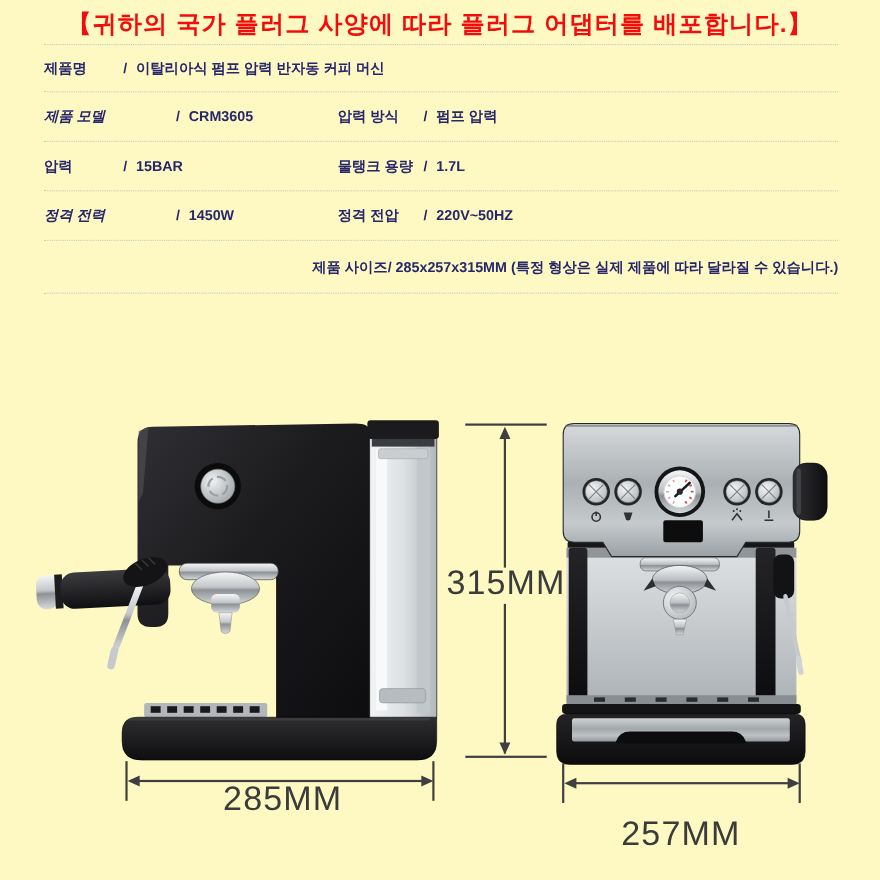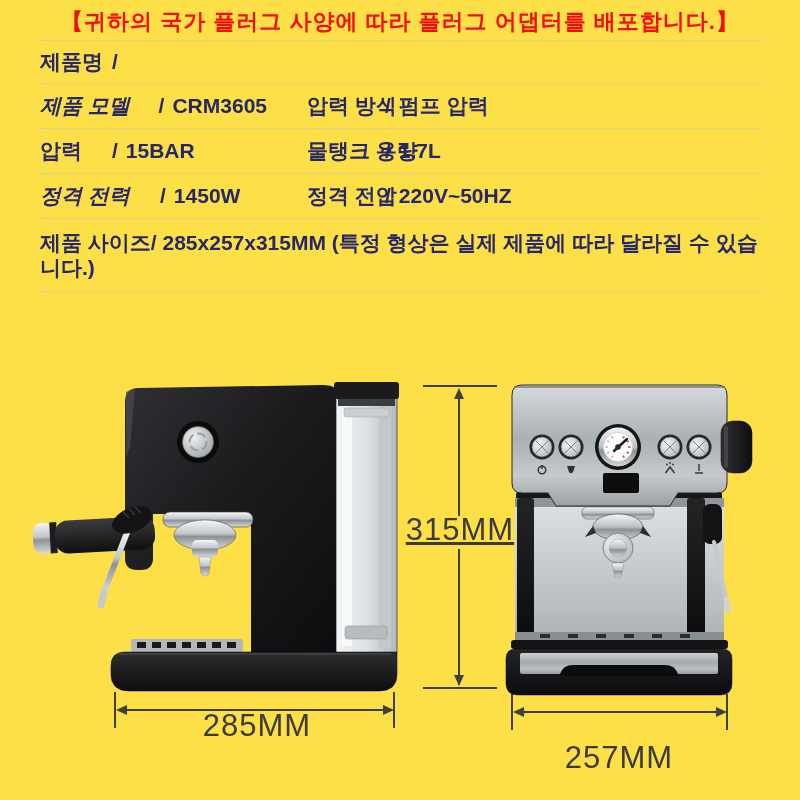--- a/index.html
+++ b/index.html
@@ -1,40 +1,40 @@
 <!DOCTYPE html>
 <html><head>
 <meta charset="utf-8">
 <style>
   html,body { margin:0; padding:0; background:#ffffff; }
   .page {
-    position:relative; width:800px; height:800px; background:#fde047;
+    position:relative; width:800px; height:800px; background:#fef9c3;
     font-family:"Liberation Sans","DejaVu Sans",sans-serif; overflow:hidden;
   }
   
   .notice {
     position:absolute; top:7px; left:0; width:100%; text-align:center;
     font-size:22px; font-weight:bold; color:#f30c0c; letter-spacing:1px;
   }
   
   .spec {
     position:absolute; top:40px; left:40px; width:722px;
     border-top:1px dotted #c6c6c6;
-    color:#26266b; font-weight:bold; font-size:21px;
+    color:#26266b; font-weight:bold; font-size:13px;
   }
   .row { display:flex; border-bottom:1px dotted #c6c6c6; padding:11px 0; line-height:20px; }
   .row.r2 { padding:12px 0; }
   .cellL { width:227px; flex-shrink:0; display:flex; white-space:nowrap; }
   .cellL.wide { width:auto; }
   .cellR { display:flex; white-space:nowrap; }
   .lab1 { display:inline-block; width:72px; }
   .lab2 { display:inline-block; width:120px;font-style:italic; }
   .labR { display:inline-block; width:78px;margin-left:40px; }
   .val  { margin-left:8px; }
-  .fullrow { border-bottom:1px dotted #c6c6c6; padding:11px 0; line-height:25px; }
+  .fullrow { border-bottom:1px dotted #c6c6c6; padding:11px 0; line-height:25px;text-align:right; }
   
   .machine-svg { position:absolute; }
   .dim-line { position:absolute; background:#3f3f3f; }
   .dim-label {
     position:absolute; color:#3b3b3b; font-size:31px; letter-spacing:1px;
     text-align:center; font-weight:400;
   }
   .arr { position:absolute; width:0; height:0; }
   .arr-up    { border-left:5px solid transparent; border-right:5px solid transparent; border-bottom:11px solid #3f3f3f; }
   .arr-down  { border-left:5px solid transparent; border-right:5px solid transparent; border-top:11px solid #3f3f3f; }
@@ -46,20 +46,21 @@
 
 <div class="page">
 
   <div class="notice">【귀하의 국가 플러그 사양에 따라 플러그 어댑터를 배포합니다.】</div>
 
   <div class="spec">
     <div class="row">
       <div class="cellL wide">
         <span class="lab1">제품명</span>
         <span>/</span>
+        <span class="val">이탈리아식 펌프 압력 반자동 커피 머신</span>
       </div>
     </div>
     <div class="row r2">
       <div class="cellL">
         <span class="lab2">제품 모델</span>
         <span>/</span>
         <span class="val">CRM3605</span>
       </div>
       <div class="cellR">
         <span class="labR">압력 방식</span>
@@ -333,21 +334,21 @@
     </g>
   </svg>
 
   <div>
     <div class="dim-line" style="left:423px; top:385px; width:74px; height:2px;"></div>
     <div class="dim-line" style="left:423px; top:687px; width:74px; height:2px;"></div>
     <div class="dim-line" style="left:458px; top:391px; width:2px; height:125px;"></div>
     <div class="dim-line" style="left:458px; top:549px; width:2px; height:136px;"></div>
     <div class="arr arr-up" style="left:454px; top:388px;"></div>
     <div class="arr arr-down" style="left:454px; top:675px;"></div>
-    <div class="dim-label" style="left:405px; top:512px; width:110px;text-decoration:underline;">315MM</div>
+    <div class="dim-label" style="left:405px; top:512px; width:110px;">315MM</div>
   </div>
 
   <div>
     <div class="dim-line" style="left:114px; top:692px; width:2px; height:36px;"></div>
     <div class="dim-line" style="left:393px; top:692px; width:2px; height:36px;"></div>
     <div class="dim-line" style="left:119px; top:709px; width:272px; height:2px;"></div>
     <div class="arr arr-left" style="left:116px; top:705px;"></div>
     <div class="arr arr-right" style="left:383px; top:705px;"></div>
     <div class="dim-label" style="left:162px; top:708px; width:190px;">285MM</div>
   </div>

